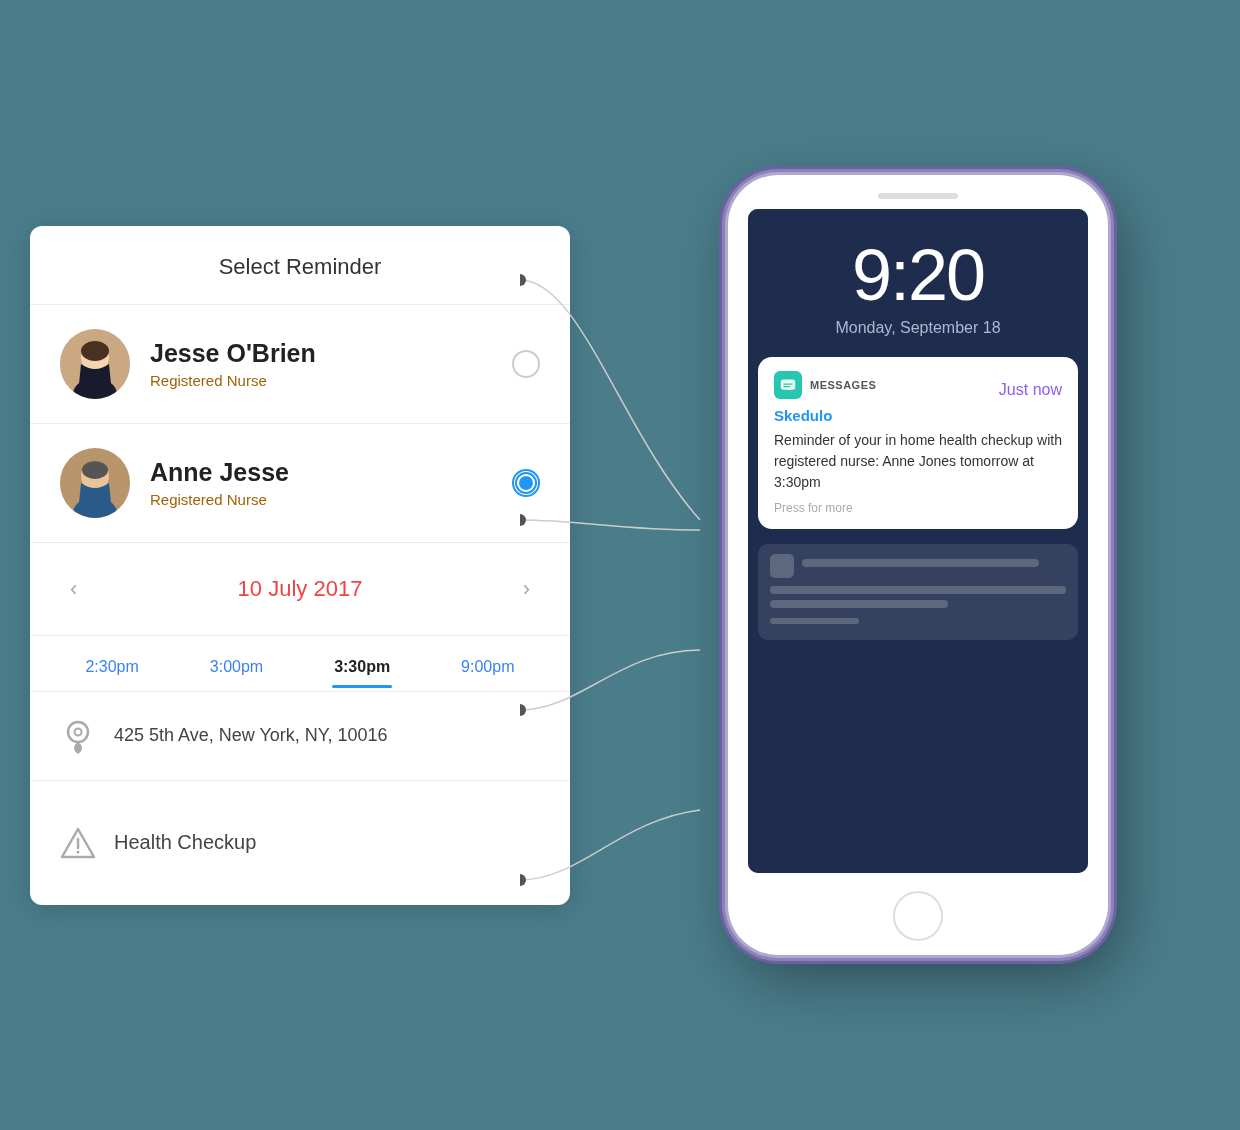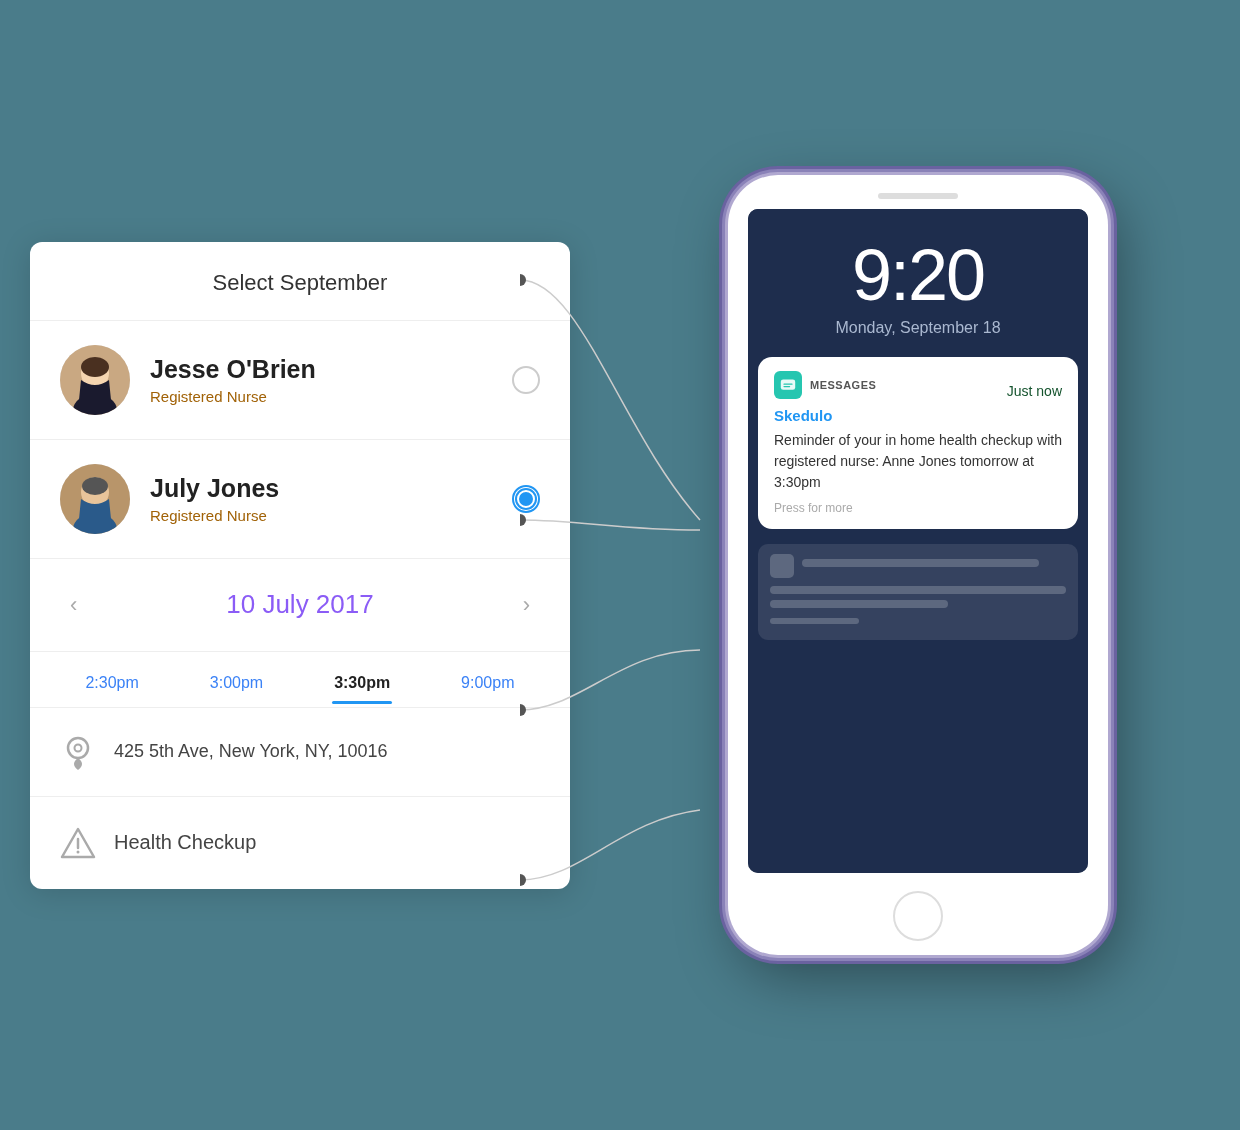--- a/index.html
+++ b/index.html
@@ -99,23 +99,23 @@
       padding: 28px 30px;
       border-bottom: 1px solid #eee;
     }
     .date-nav {
       font-size: 22px;
       color: #aaa;
       cursor: pointer;
       padding: 5px 10px;
     }
     .date-display {
-      font-size: 26px;
+      font-size: 22px;
       font-weight: 400;
-      color: #8b5cf6;
+      color: #ef4444;
     }
 
     
     .time-section {
       padding: 22px 20px 0;
       border-bottom: 1px solid #eee;
       overflow: hidden;
     }
     .time-slots {
       display: flex;
@@ -162,21 +162,21 @@
     }
     .address-text {
       font-size: 18px;
       color: #444;
     }
 
     
     .service-section {
       display: flex;
       align-items: center;
-      padding: 28px 30px;
+      padding: 44px 30px;
     }
     .warning-icon {
       width: 36px;
       height: 36px;
       margin-right: 18px;
       flex-shrink: 0;
     }
     .service-text {
       font-size: 20px;
       color: #444;
@@ -270,22 +270,22 @@
       font-size: 14px;
     }
     .notif-app-name {
       font-size: 11px;
       font-weight: 700;
       color: #555;
       letter-spacing: 0.5px;
       text-transform: uppercase;
     }
     .notif-time {
-      font-size: 14px;
-      color: #14532d;
+      font-size: 16px;
+      color: #8b5cf6;
     }
     .notif-title {
       font-size: 15px;
       font-weight: 700;
       color: #2196F3;
       margin-bottom: 6px;
     }
     .notif-body {
       font-size: 14px;
       color: #333;
@@ -363,21 +363,21 @@
       z-index: 3;
     }
   </style>
 </head>
 <body>
 
 <div class="scene">
 
   <div class="left-panel">
 
-    <div class="section-title">Select September</div>
+    <div class="section-title">Select Reminder</div>
 
     <div class="resource-item">
       <div class="avatar">
         <svg viewBox="0 0 70 70" width="70" height="70" xmlns="http://www.w3.org/2000/svg">
           <rect width="70" height="70" fill="#c9a882"></rect>
           <ellipse cx="35" cy="28" rx="14" ry="16" fill="#f5d5b0"></ellipse>
           <ellipse cx="35" cy="22" rx="14" ry="10" fill="#4a3020"></ellipse>
           <ellipse cx="35" cy="65" rx="22" ry="16" fill="#1a1a2e"></ellipse>
           <path d="M21 35 Q35 45 49 35 L52 65 Q35 72 18 65Z" fill="#1a1a2e"></path>
         </svg>
@@ -394,21 +394,21 @@
         <svg viewBox="0 0 70 70" width="70" height="70" xmlns="http://www.w3.org/2000/svg">
           <rect width="70" height="70" fill="#b8956a"></rect>
           <ellipse cx="35" cy="28" rx="14" ry="15" fill="#e8c49a"></ellipse>
           <ellipse cx="35" cy="22" rx="13" ry="9" fill="#555"></ellipse>
           <rect x="27" y="24" width="16" height="5" rx="2" fill="#555" opacity="0.8"></rect>
           <ellipse cx="35" cy="65" rx="22" ry="16" fill="#2a5a8a"></ellipse>
           <path d="M21 35 Q35 45 49 35 L52 65 Q35 72 18 65Z" fill="#2a5a8a"></path>
         </svg>
       </div>
       <div class="resource-info">
-        <div class="resource-name">July Jones</div>
+        <div class="resource-name">Anne Jesse</div>
         <div class="resource-role">Registered Nurse</div>
       </div>
       <div class="radio-btn selected"></div>
     </div>
 
     <div class="date-section">
       <div class="date-nav">‹</div>
       <div class="date-display">10 July 2017</div>
       <div class="date-nav">›</div>
     </div>

